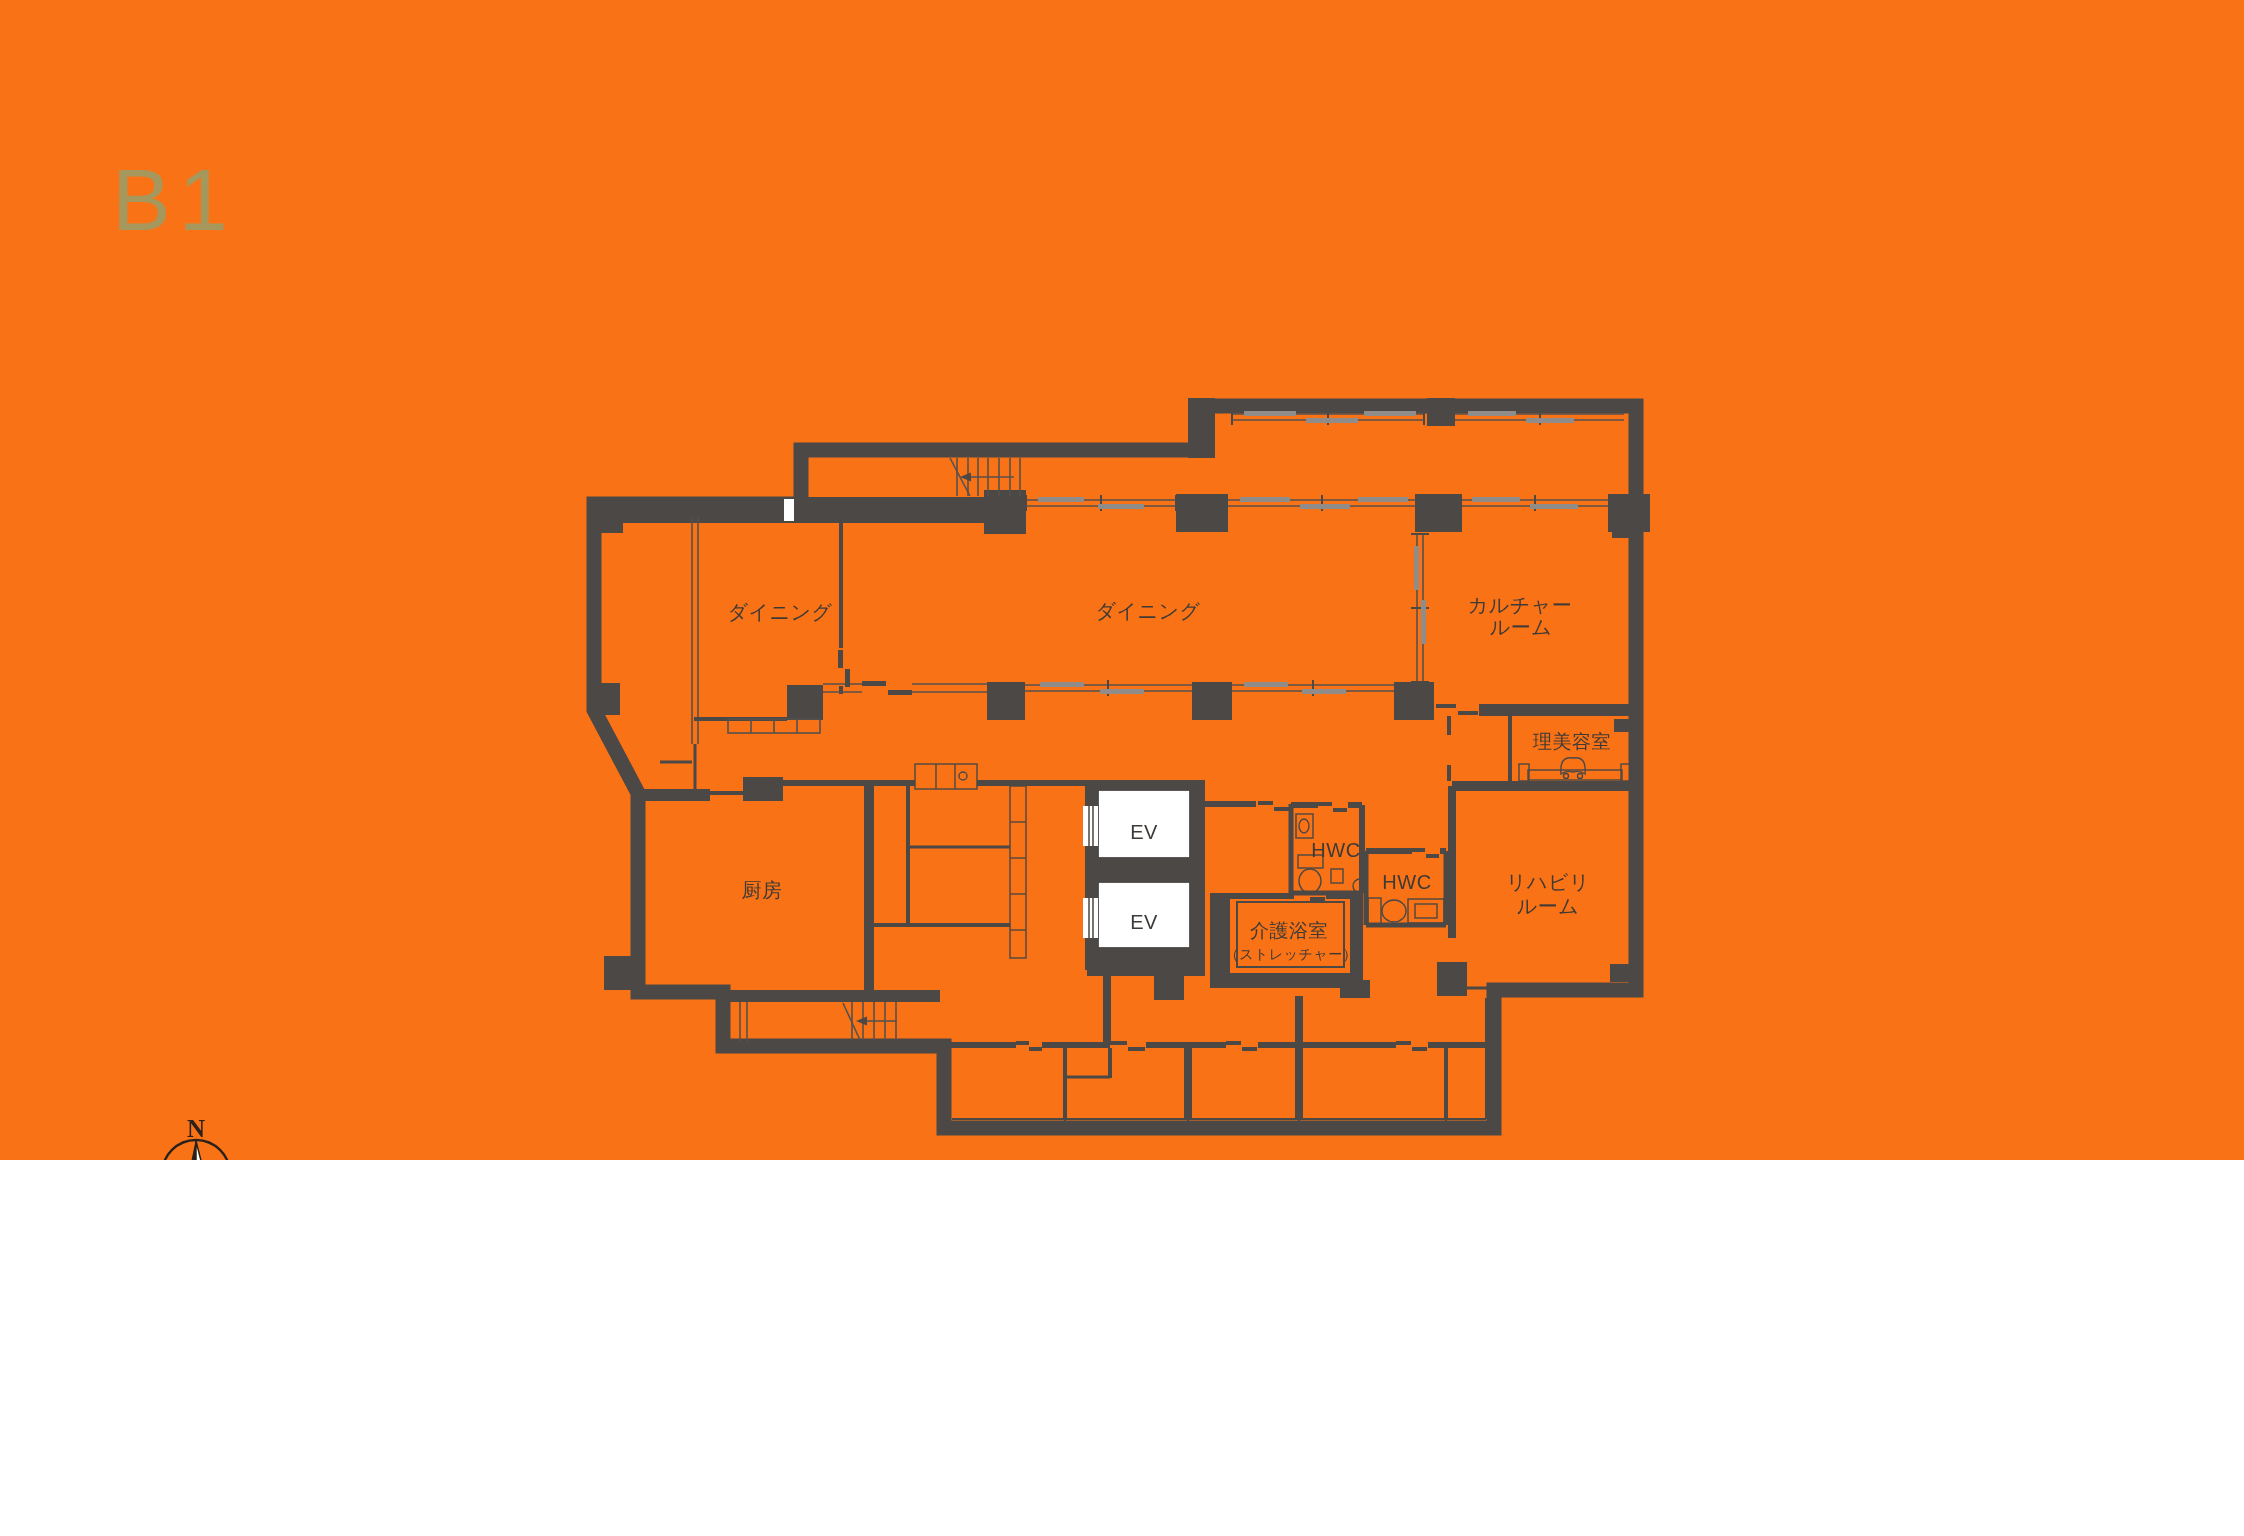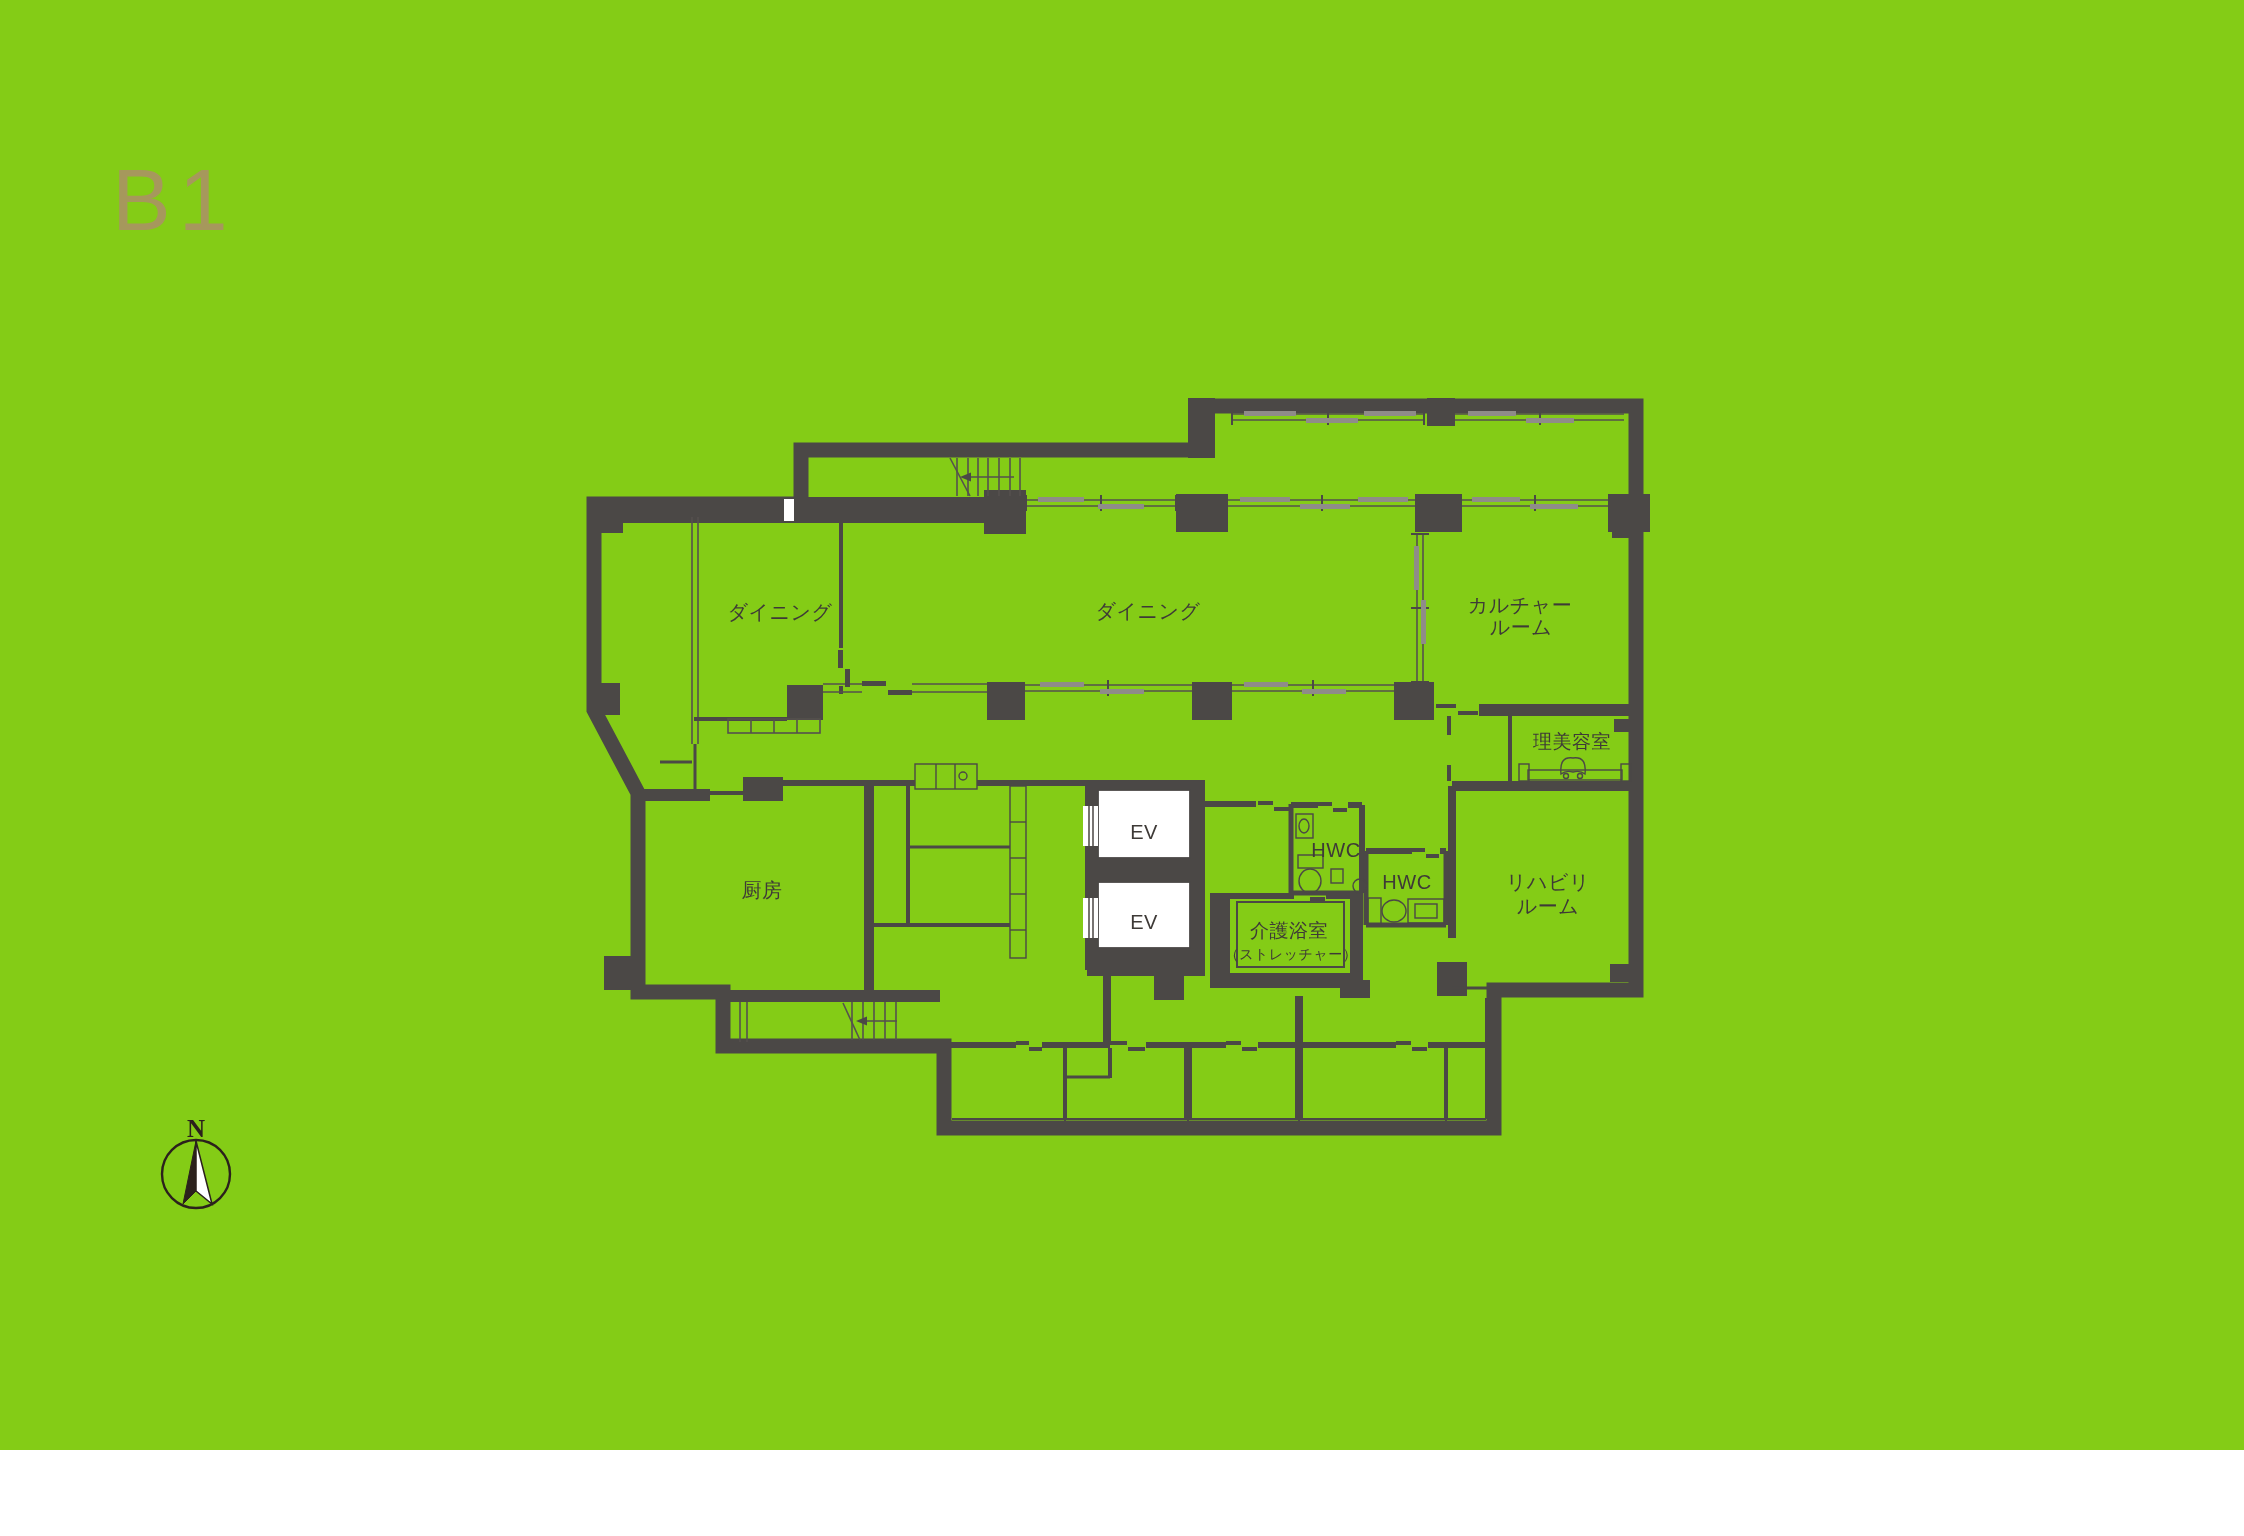--- a/index.html
+++ b/index.html
@@ -1,16 +1,16 @@
 <!DOCTYPE html>
 <html><head>
 <meta charset="utf-8">
 <style>
   html,body{margin:0;padding:0;background:#ffffff;}
-  .canvas{position:relative;width:2244px;height:1450px;background:#84cc16;overflow:hidden;
+  .canvas{position:relative;width:2244px;height:1160px;background:#f97316;overflow:hidden;
           font-family:"Liberation Sans",sans-serif;}
   svg{position:absolute;left:0;top:0;}
   
   .w   {fill:#4b4846;stroke:none;}
   .ol  {fill:none;stroke:#4b4846;stroke-width:15;}
   .s12 {fill:none;stroke:#4b4846;stroke-width:12;}
   .s10 {fill:none;stroke:#4b4846;stroke-width:10;}
   .s8  {fill:none;stroke:#4b4846;stroke-width:8;}
   .s6  {fill:none;stroke:#4b4846;stroke-width:6;}
   .s5  {fill:none;stroke:#4b4846;stroke-width:5;}

